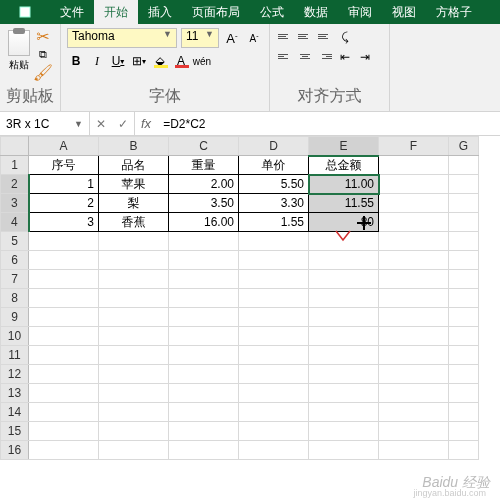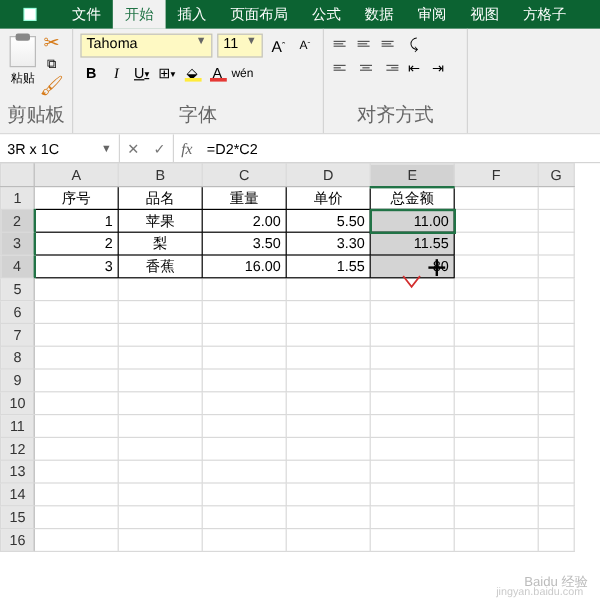--- a/index.html
+++ b/index.html
@@ -29,45 +29,45 @@
 .b{font-weight:bold}
 .i{font-style:italic;font-family:serif}
 .u{text-decoration:underline}
 .colorbar{width:14px;height:3px;position:absolute;bottom:1px;left:2px}
 .rel{position:relative}
 .align-rows{display:flex;flex-direction:column;gap:2px}
 .align-row{display:flex;gap:2px}
 .aln{width:18px;height:16px;display:flex;flex-direction:column;justify-content:center;gap:1px;cursor:pointer;padding:2px}
 .ln{height:1px;background:#555}
 .namebox-row{height:24px;border-bottom:1px solid #d4d4d4;display:flex;align-items:stretch;background:#fff}
-.namebox{width:100px;border-right:1px solid #d4d4d4;display:flex;align-items:center;padding:1px 6px;font-size:12px}
+.namebox{width:90px;border-right:1px solid #d4d4d4;display:flex;align-items:center;padding:1px 6px;font-size:12px}
 .fx-btns{display:flex;align-items:center;border-right:1px solid #d4d4d4}
 .fx-btn{width:22px;display:flex;align-items:center;justify-content:center;font-size:12px;color:#777;cursor:pointer}
-.fx-lbl{font-style:italic;font-family:Liberation Serif, serif;color:#666;padding:0 6px;display:flex;align-items:center;font-size:13px}
+.fx-lbl{font-style:italic;font-family:Liberation Sans, sans-serif;color:#666;padding:0 6px;display:flex;align-items:center;font-size:13px}
 .formula{flex:1;display:flex;align-items:center;padding:0 6px;font-size:12px}
 .grid-wrap{position:relative}
 .sheet{border-collapse:collapse;table-layout:fixed}
 .sheet td,.sheet th{border:1px solid #d9d9d9;font-size:12px;height:19px;padding:0 4px;background:#fff;font-weight:normal}
 .corner{width:28px;background:#e6e6e6!important;border-right:1px solid #bbb!important;border-bottom:1px solid #bbb!important}
 .colh{background:#e6e6e6!important;text-align:center;color:#333;border-bottom:1px solid #bbb!important}
 .colh.sel{background:#d2d2d2!important;border-bottom:2px solid #217346!important}
 .rowh{background:#e6e6e6!important;text-align:center;color:#333;width:28px;border-right:1px solid #bbb!important}
 .rowh.sel{background:#d2d2d2!important;border-right:2px solid #217346!important}
 .dcell{border:1px solid #000!important}
 .num{text-align:right}
 .txt{text-align:center}
 .selcell{background:#d4d4d4!important}
 .selrange{outline:2px solid #217346;outline-offset:-1px}
 .fill-cursor{position:absolute;width:18px;height:18px;pointer-events:none}
 .fill-cursor:before,.fill-cursor:after{content:"";position:absolute;background:#000}
 .fill-cursor:before{width:2px;height:14px;left:8px;top:2px}
 .fill-cursor:after{width:14px;height:2px;left:2px;top:8px}
 .redv{position:absolute;width:16px;height:12px;pointer-events:none}
 .redv svg{width:16px;height:12px}
-.watermark{position:absolute;bottom:8px;right:10px;font-size:11px;color:rgba(120,120,120,.5);}
+.watermark{position:absolute;bottom:8px;right:10px;font-size:14px;color:rgba(120,120,120,.5);font-style:italic}
 .wm2{position:absolute;bottom:2px;right:14px;font-size:9px;color:rgba(120,120,120,.4)}
 .wA{width:70px}.wB{width:70px}.wC{width:70px}.wD{width:70px}.wE{width:70px}.wF{width:70px}.wG{width:30px}
 </style>
 </head>
 <body>
 
 <div class="titlebar">
   <div class="tb-left">
     <svg class="tb-icon" viewBox="0 0 12 12">
         <rect x="1" y="1" width="10" height="10" fill="#fff" stroke="#fff" stroke-width="0"></rect>

